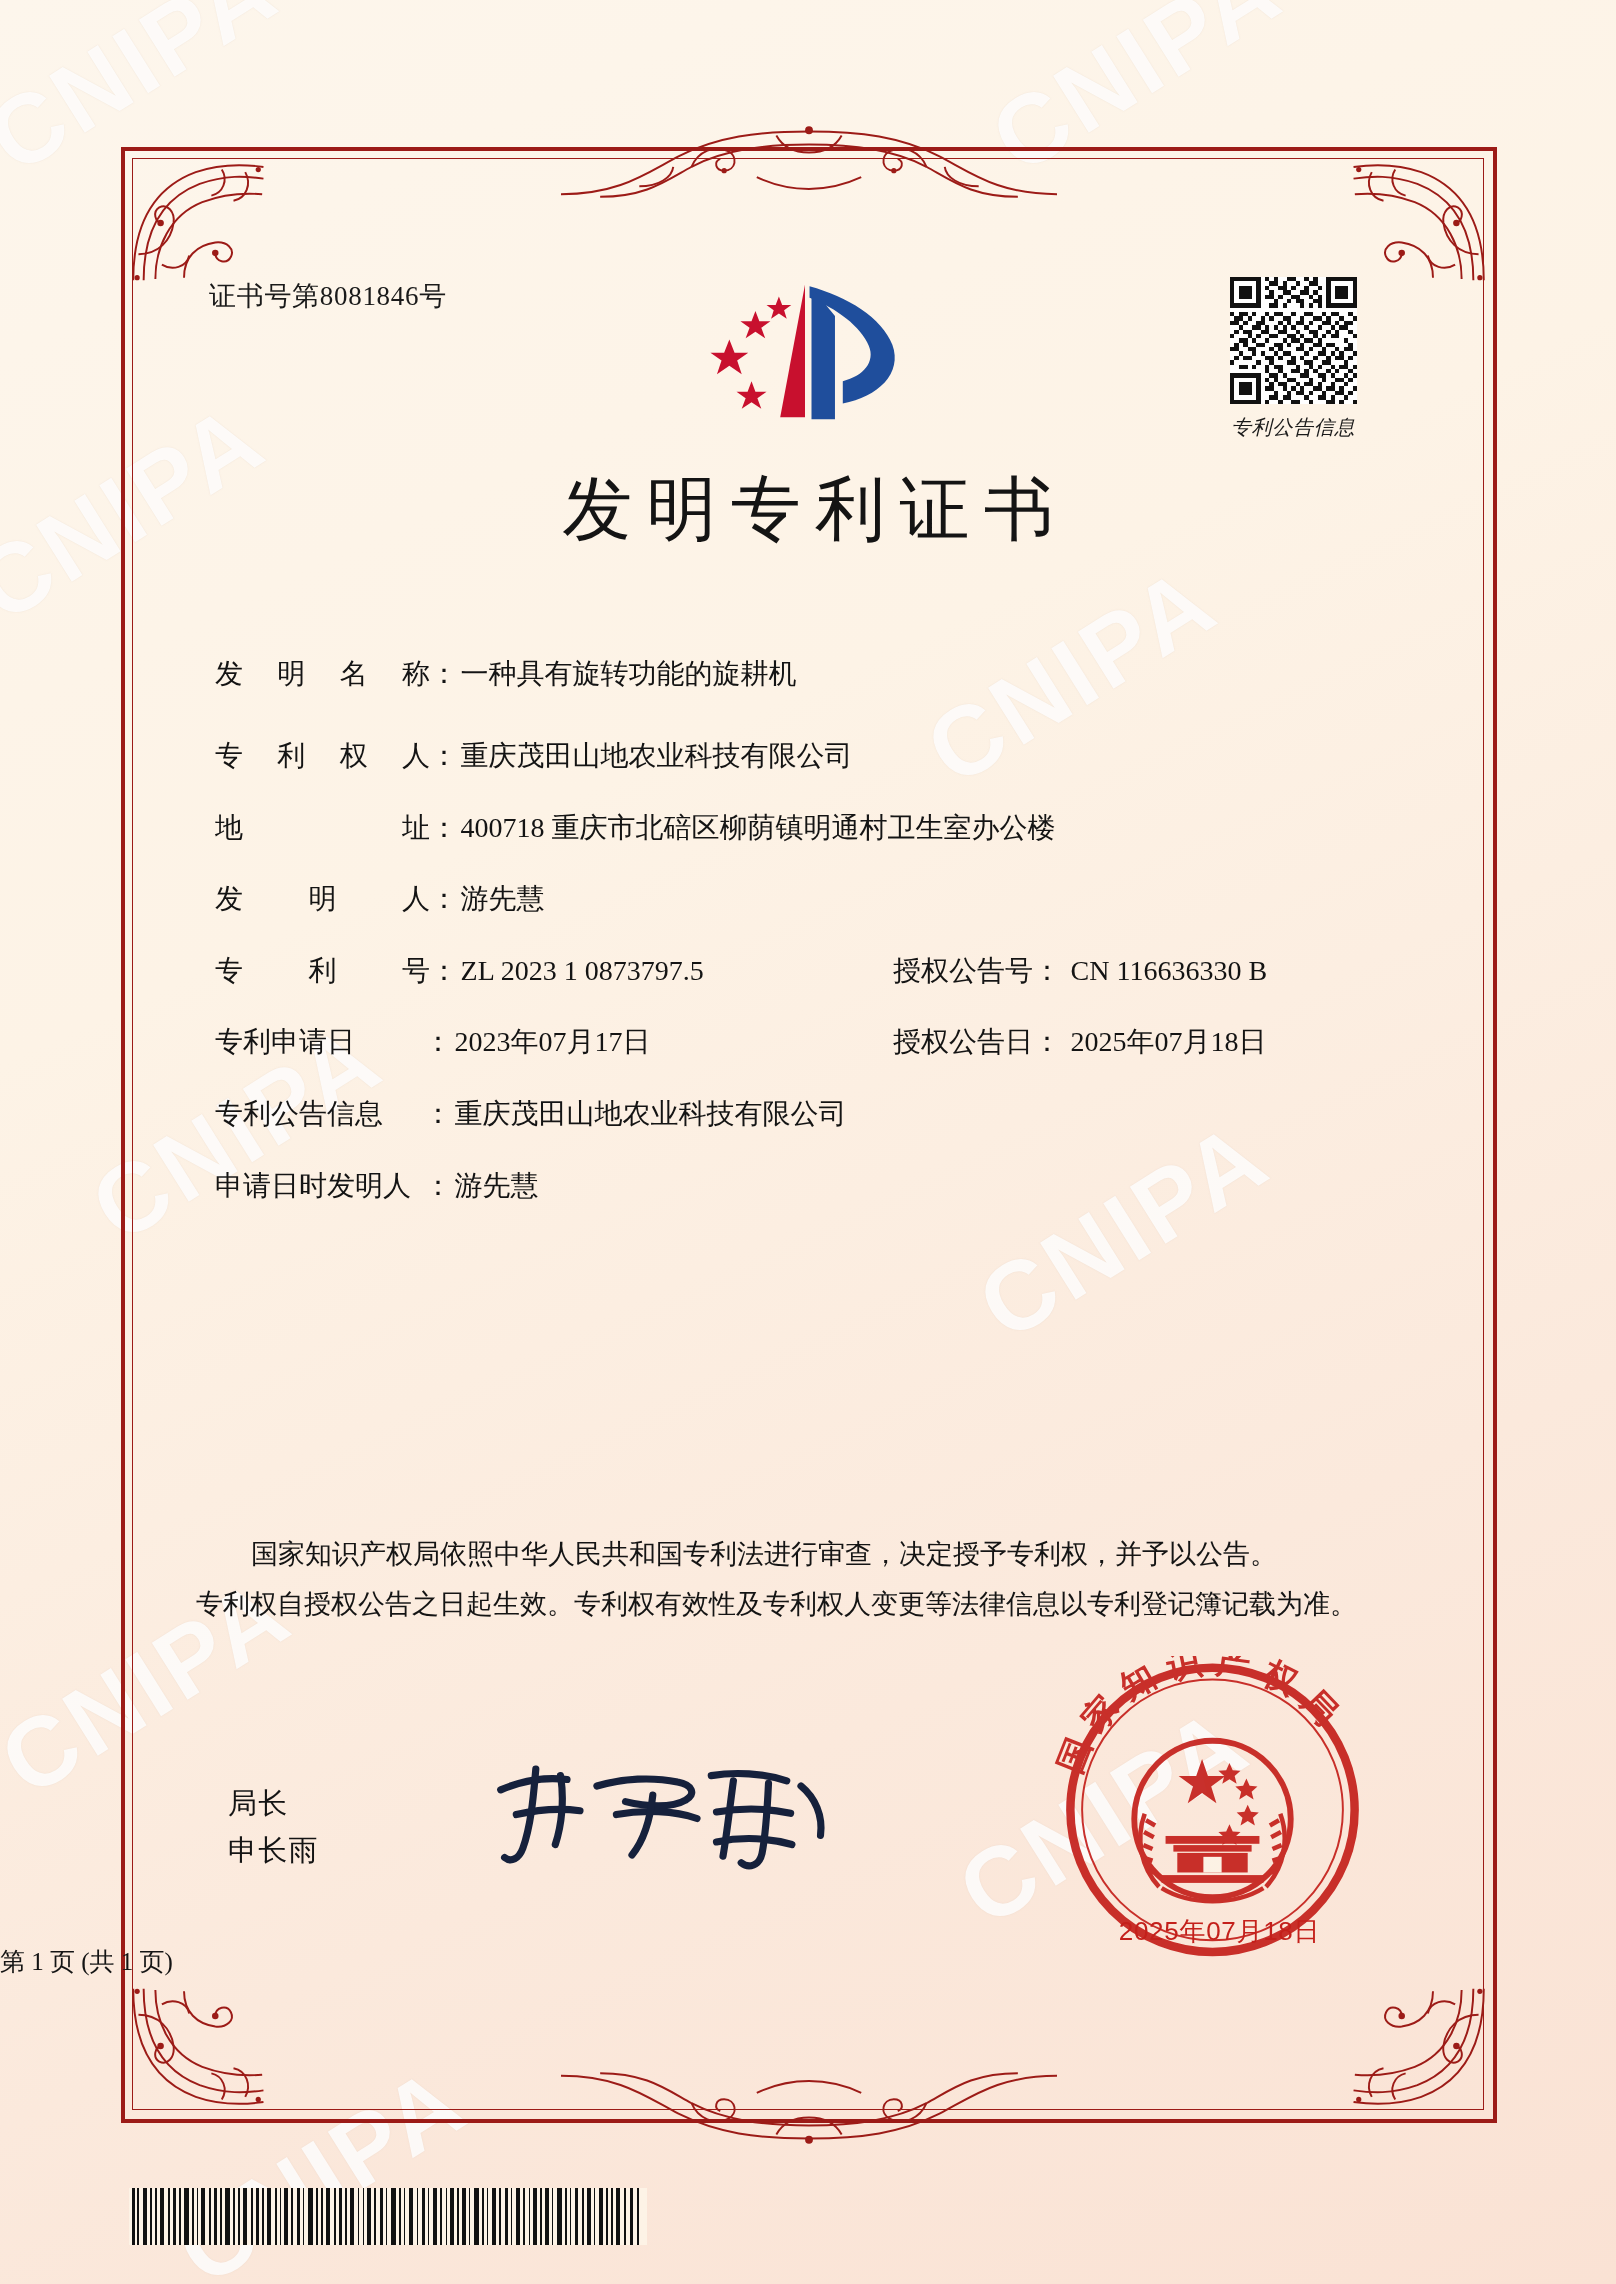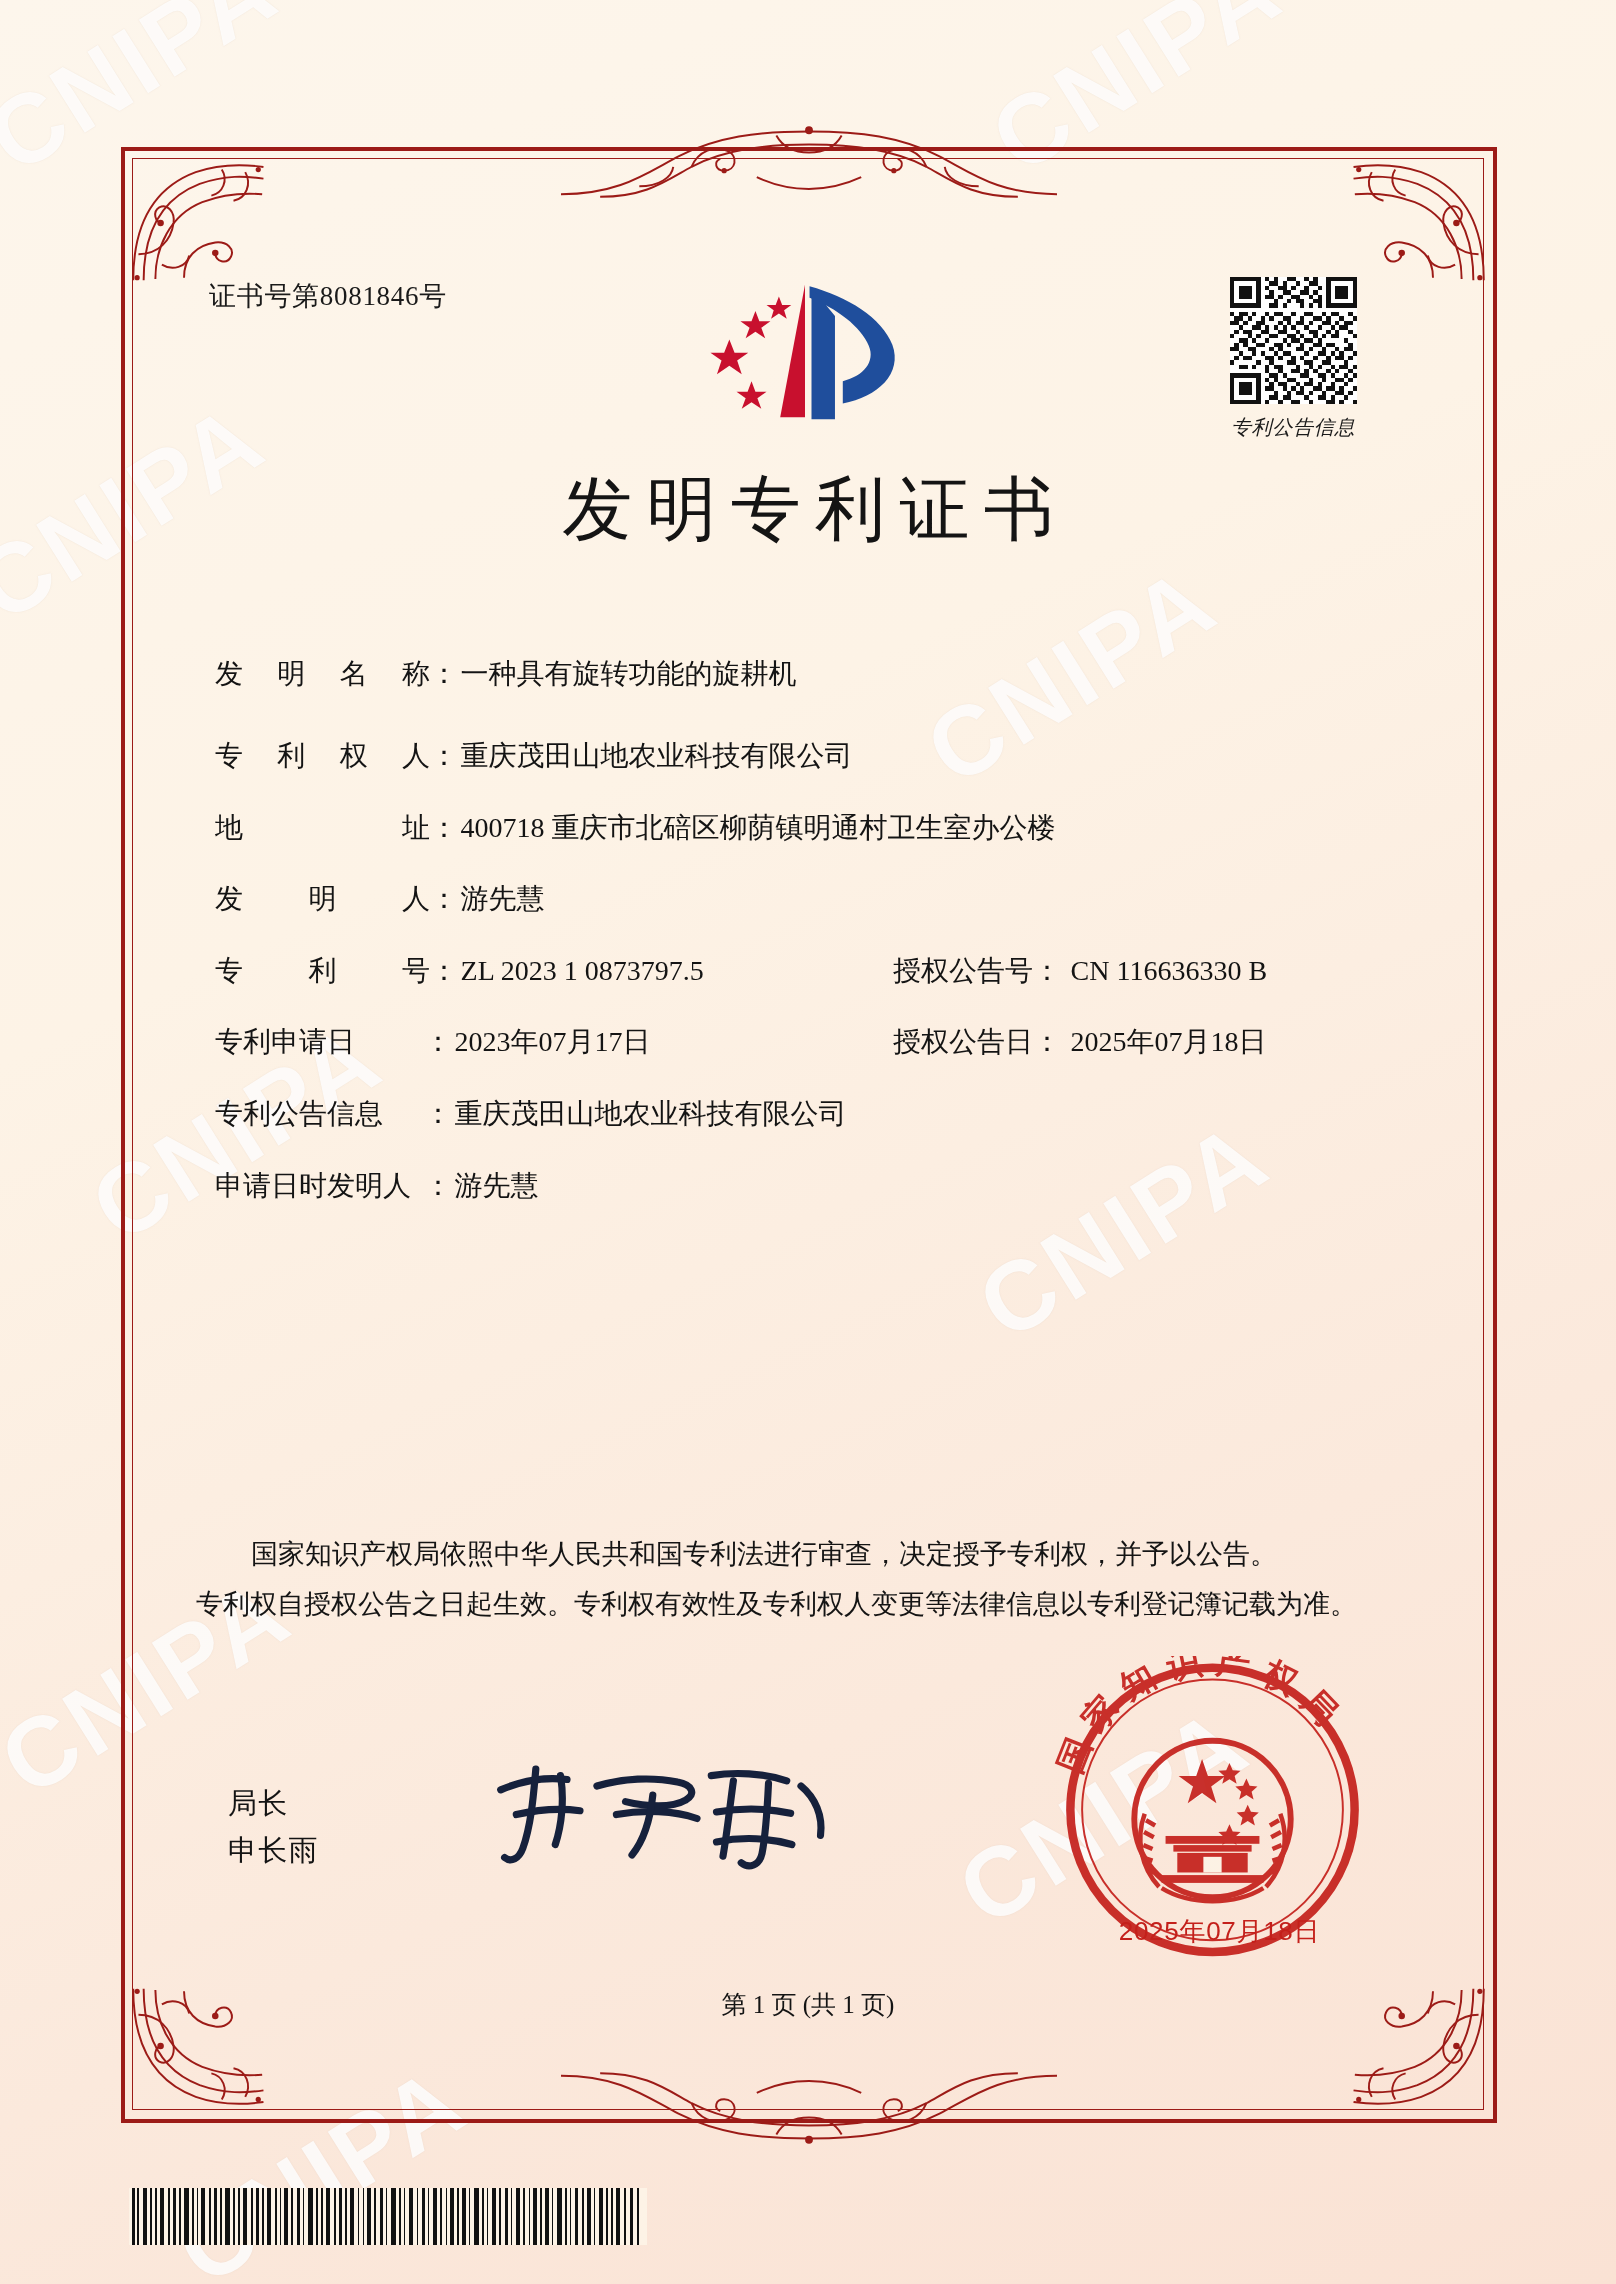--- a/index.html
+++ b/index.html
@@ -222,23 +222,22 @@
     font-family: "Liberation Sans", sans-serif;
     font-size: 26px;
     color: #c4201b;
     letter-spacing: 0.7px;
   }
 
   
   .pagenum {
     position: absolute;
     left: 0;
-    top: 1988px;
+    top: 1945px;
     width: 1616px;
-    text-align: center;
     font-size: 25px;
     color: #141414;
   }
 
   
   .barcode {
     position: absolute;
     left: 127px;
     top: 2188px;
     width: 522px;

